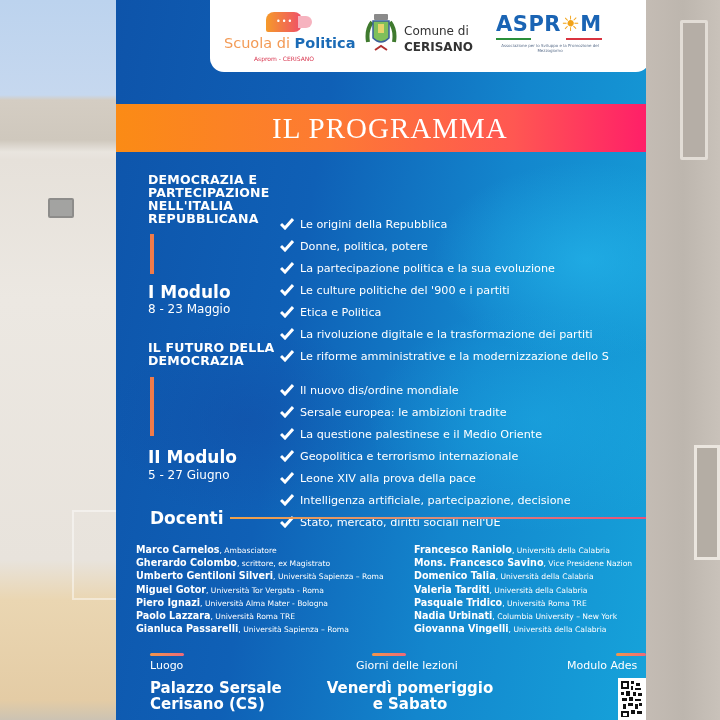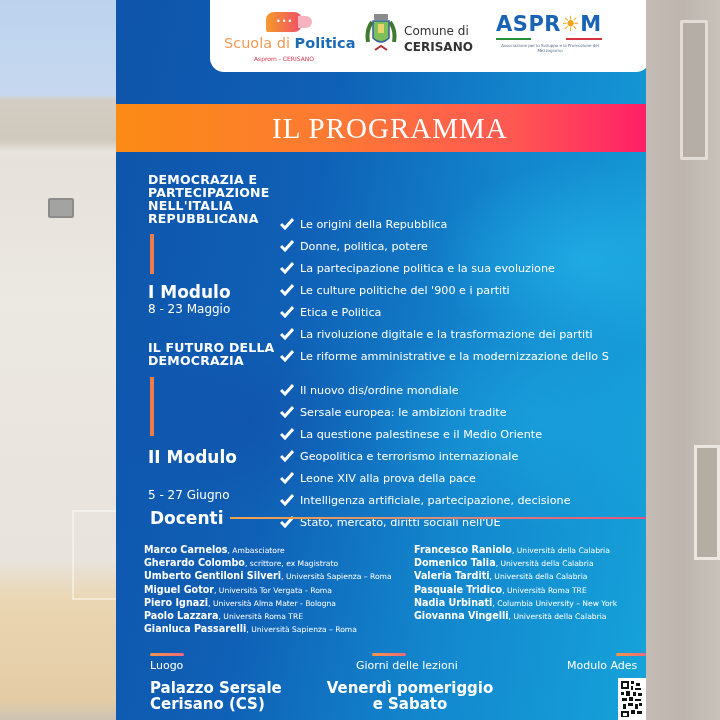--- a/index.html
+++ b/index.html
@@ -176,21 +176,21 @@
         <svg class="check-icon" viewBox="0 0 14 12">
           <path d="M1 6 L5 10 L13 1" stroke="#fff" stroke-width="3" fill="none"></path>
         </svg>
         <span class="topic-label">Le riforme amministrative e la modernizzazione dello S</span>
       </li>
   </ul>
 
   <div class="mod-title" style="top:341px;width:150px;">IL FUTURO DELLA DEMOCRAZIA</div>
   <div class="mod-bar" style="top:377px;height:59px;"></div>
   <div class="mod-name" style="top:447px;">II Modulo</div>
-  <div class="mod-dates" style="top:488px;">5 - 27 Giugno</div>
+  <div class="mod-dates" style="top:468px;">5 - 27 Giugno</div>
 
   <ul class="topic-list" style="top:335px;">
     <li class="topic">
         <svg class="check-icon" viewBox="0 0 14 12">
           <path d="M1 6 L5 10 L13 1" stroke="#fff" stroke-width="3" fill="none"></path>
         </svg>
         <span class="topic-label">Il nuovo dis/ordine mondiale</span>
       </li>
     <li class="topic">
         <svg class="check-icon" viewBox="0 0 14 12">
@@ -226,32 +226,33 @@
         <svg class="check-icon" viewBox="0 0 14 12">
           <path d="M1 6 L5 10 L13 1" stroke="#fff" stroke-width="3" fill="none"></path>
         </svg>
         <span class="topic-label">Stato, mercato, diritti sociali nell'UE</span>
       </li>
   </ul>
 
   <div class="docenti-head">Docenti</div>
   <div class="docenti-rule"></div>
 
-  <ul class="doc-col" style="left:28px;">
+  <ul class="doc-col" style="left:20px;">
     <li class="doc"><span class="doc-name">Marco Carnelos</span><span class="doc-role">, Ambasciatore</span></li>
     <li class="doc"><span class="doc-name">Gherardo Colombo</span><span class="doc-role">, scrittore, ex Magistrato</span></li>
     <li class="doc"><span class="doc-name">Umberto Gentiloni Silveri</span><span class="doc-role">, Università Sapienza – Roma</span></li>
     <li class="doc"><span class="doc-name">Miguel Gotor</span><span class="doc-role">, Università Tor Vergata - Roma</span></li>
     <li class="doc"><span class="doc-name">Piero Ignazi</span><span class="doc-role">, Università Alma Mater -  Bologna</span></li>
     <li class="doc"><span class="doc-name">Paolo Lazzara</span><span class="doc-role">, Università Roma TRE</span></li>
     <li class="doc"><span class="doc-name">Gianluca Passarelli</span><span class="doc-role">, Università Sapienza – Roma</span></li>
   </ul>
 
   <ul class="doc-col" style="left:298px;">
     <li class="doc"><span class="doc-name">Francesco Raniolo</span><span class="doc-role">, Università della Calabria</span></li>
+    <li class="doc"><span class="doc-name">Mons. Francesco Savino</span><span class="doc-role">, Vice Presidene Nazion</span></li>
     <li class="doc"><span class="doc-name">Domenico Talia</span><span class="doc-role">, Università della Calabria</span></li>
     <li class="doc"><span class="doc-name">Valeria Tarditi</span><span class="doc-role">,  Università della Calabria</span></li>
     <li class="doc"><span class="doc-name">Pasquale Tridico</span><span class="doc-role">, Università Roma TRE</span></li>
     <li class="doc"><span class="doc-name">Nadia Urbinati</span><span class="doc-role">, Columbia  University – New York</span></li>
     <li class="doc"><span class="doc-name">Giovanna Vingelli</span><span class="doc-role">,  Università della Calabria</span></li>
   </ul>
 
   <div class="foot-rule" style="left:34px;"></div>
   <div class="foot-label" style="left:34px;">Luogo</div>
   <div class="foot-value" style="left:34px;">

